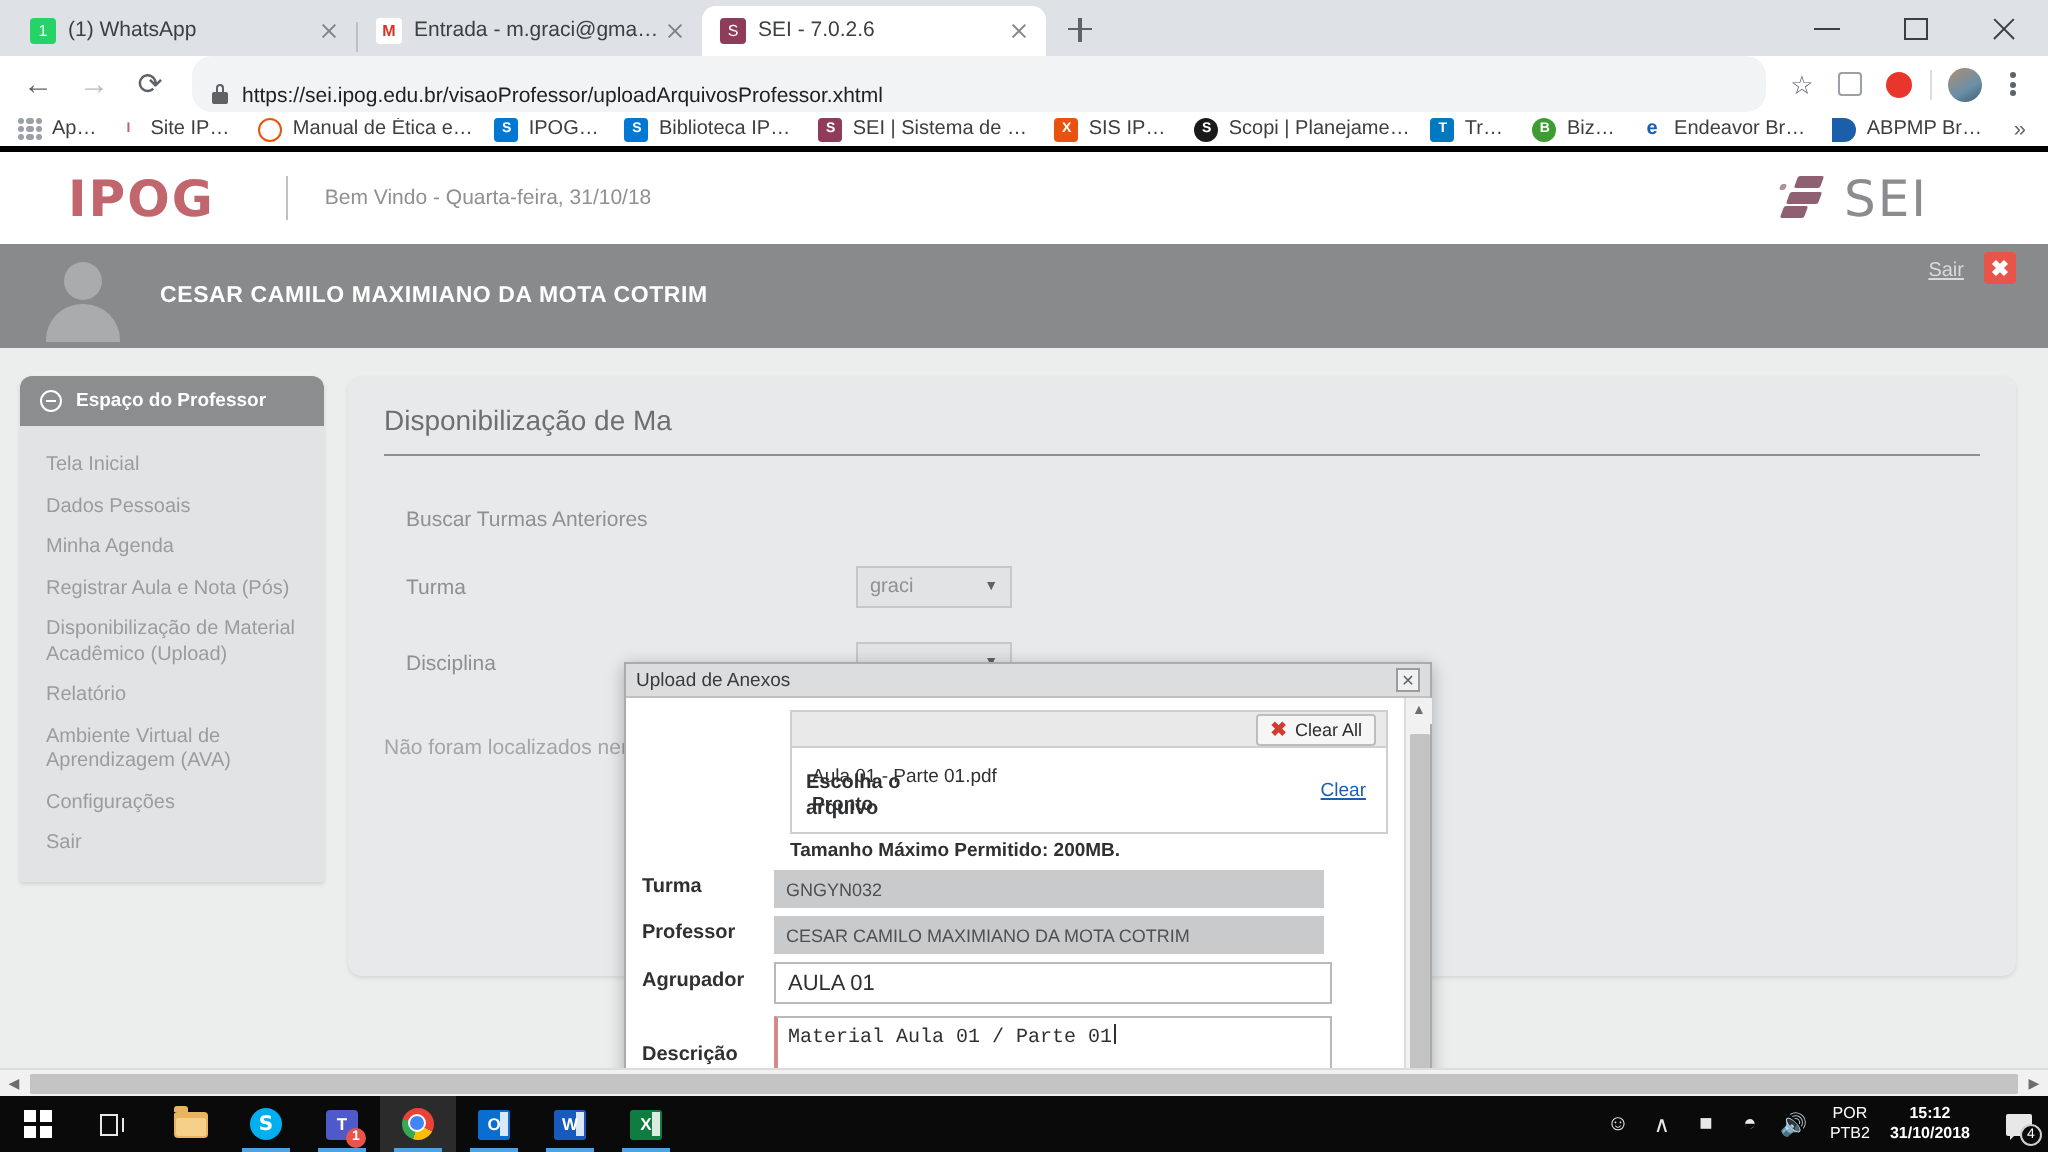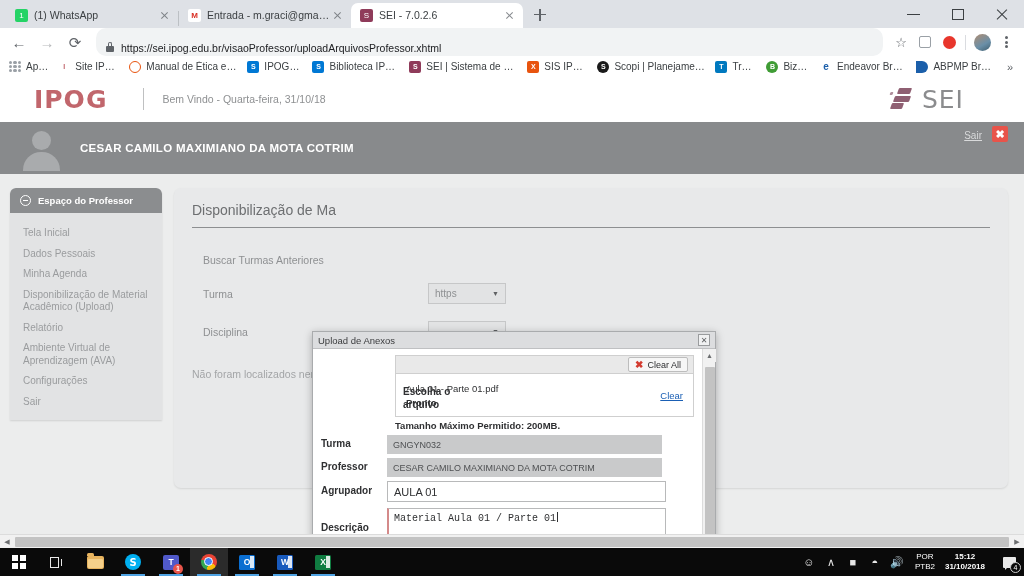--- a/index.html
+++ b/index.html
@@ -55,21 +55,21 @@
   .tbicon { width:24px; height:24px; flex:0 0 24px; position:relative; display:flex;
             align-items:center; justify-content:center; }
   .avatar-chip { width:17px; height:17px; border-radius:50%;
                  background:linear-gradient(150deg,#b08d72 0%,#6a8fa8 60%,#3f5d6d 100%); }
   .kebab { width:24px; height:24px; position:relative; }
   .kebab i { position:absolute; left:11px; width:3px; height:3px; border-radius:50%; background:#5f6368; }
   .kebab i:nth-child(1){ top:6px; } .kebab i:nth-child(2){ top:10.5px; } .kebab i:nth-child(3){ top:15px; }
   .tbsep { width:1px; height:15px; background:#dadce0; margin:0 4px; }
 
   .bookmarks { height:22px; background:#fff; display:flex; align-items:center; padding:0 4px;
-               border-bottom:1px solid #000000; font-size:10px; color:#3c4043; }
+               border-bottom:5px solid #000000; font-size:10px; color:#3c4043; }
   .bm { display:flex; align-items:center; height:18px; padding:0 5px; white-space:nowrap;
         max-width:118px; overflow:hidden; }
   .bm .bmico { width:12px; height:12px; flex:0 0 12px; margin-right:5px; border-radius:2px;
                display:flex; align-items:center; justify-content:center; font-size:7px; color:#fff; font-weight:bold; }
   .bm .bmlabel { overflow:hidden; text-overflow:ellipsis; }
   .appsgrid { width:12px; height:12px; flex:0 0 12px; margin-right:5px; display:grid;
               grid-template-columns:repeat(3,1fr); grid-template-rows:repeat(3,1fr); gap:1.2px; }
   .appsgrid span { background:#9aa0a6; border-radius:50%; }
   .chevmore { margin-left:auto; padding:0 7px; font-size:11px; color:#5f6368; }
 
@@ -399,37 +399,38 @@
 
         <div class="sidebar">
           <div class="sb-head">
             <span class="sb-minus"></span>
             <span>Espaço do Professor</span>
           </div>
           <div class="sb-items">
             <div class="sb-item">Tela Inicial</div>
             <div class="sb-item">Dados Pessoais</div>
             <div class="sb-item">Minha Agenda</div>
+            <div class="sb-item">Registrar Aula e Nota (Pós)</div>
             <div class="sb-item">Disponibilização de Material Acadêmico (Upload)</div>
             <div class="sb-item">Relatório</div>
             <div class="sb-item">Ambiente Virtual de Aprendizagem (AVA)</div>
             <div class="sb-item">Configurações</div>
             <div class="sb-item">Sair</div>
           </div>
         </div>
 
         <div class="content">
           <div class="content-title">Disponibilização de Ma</div>
           <div class="form-row">
             <span class="lbl">Buscar Turmas Anteriores</span>
           </div>
           <div class="form-row">
             <span class="lbl">Turma</span>
             <span class="select-box" style="width:78px;">
-              <span>https</span>
+              <span>graci</span>
               <span class="caret">▼</span>
             </span>
           </div>
           <div class="form-row">
             <span class="lbl">Disciplina</span>
             <span class="select-box" style="width:78px;">
               <span></span>
               <span class="caret">▼</span>
             </span>
           </div>

